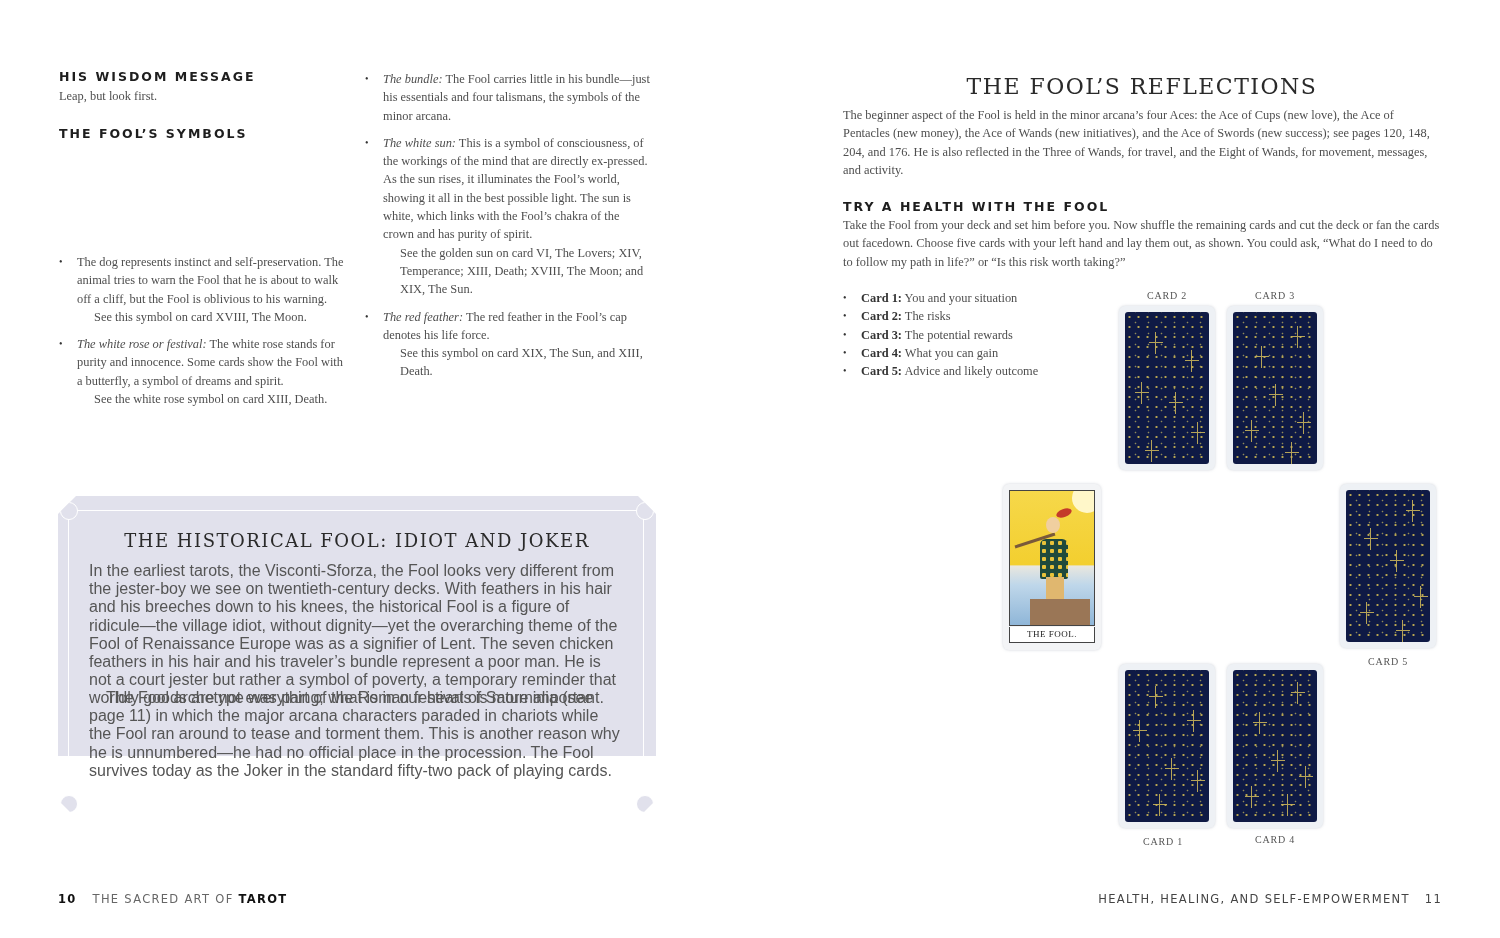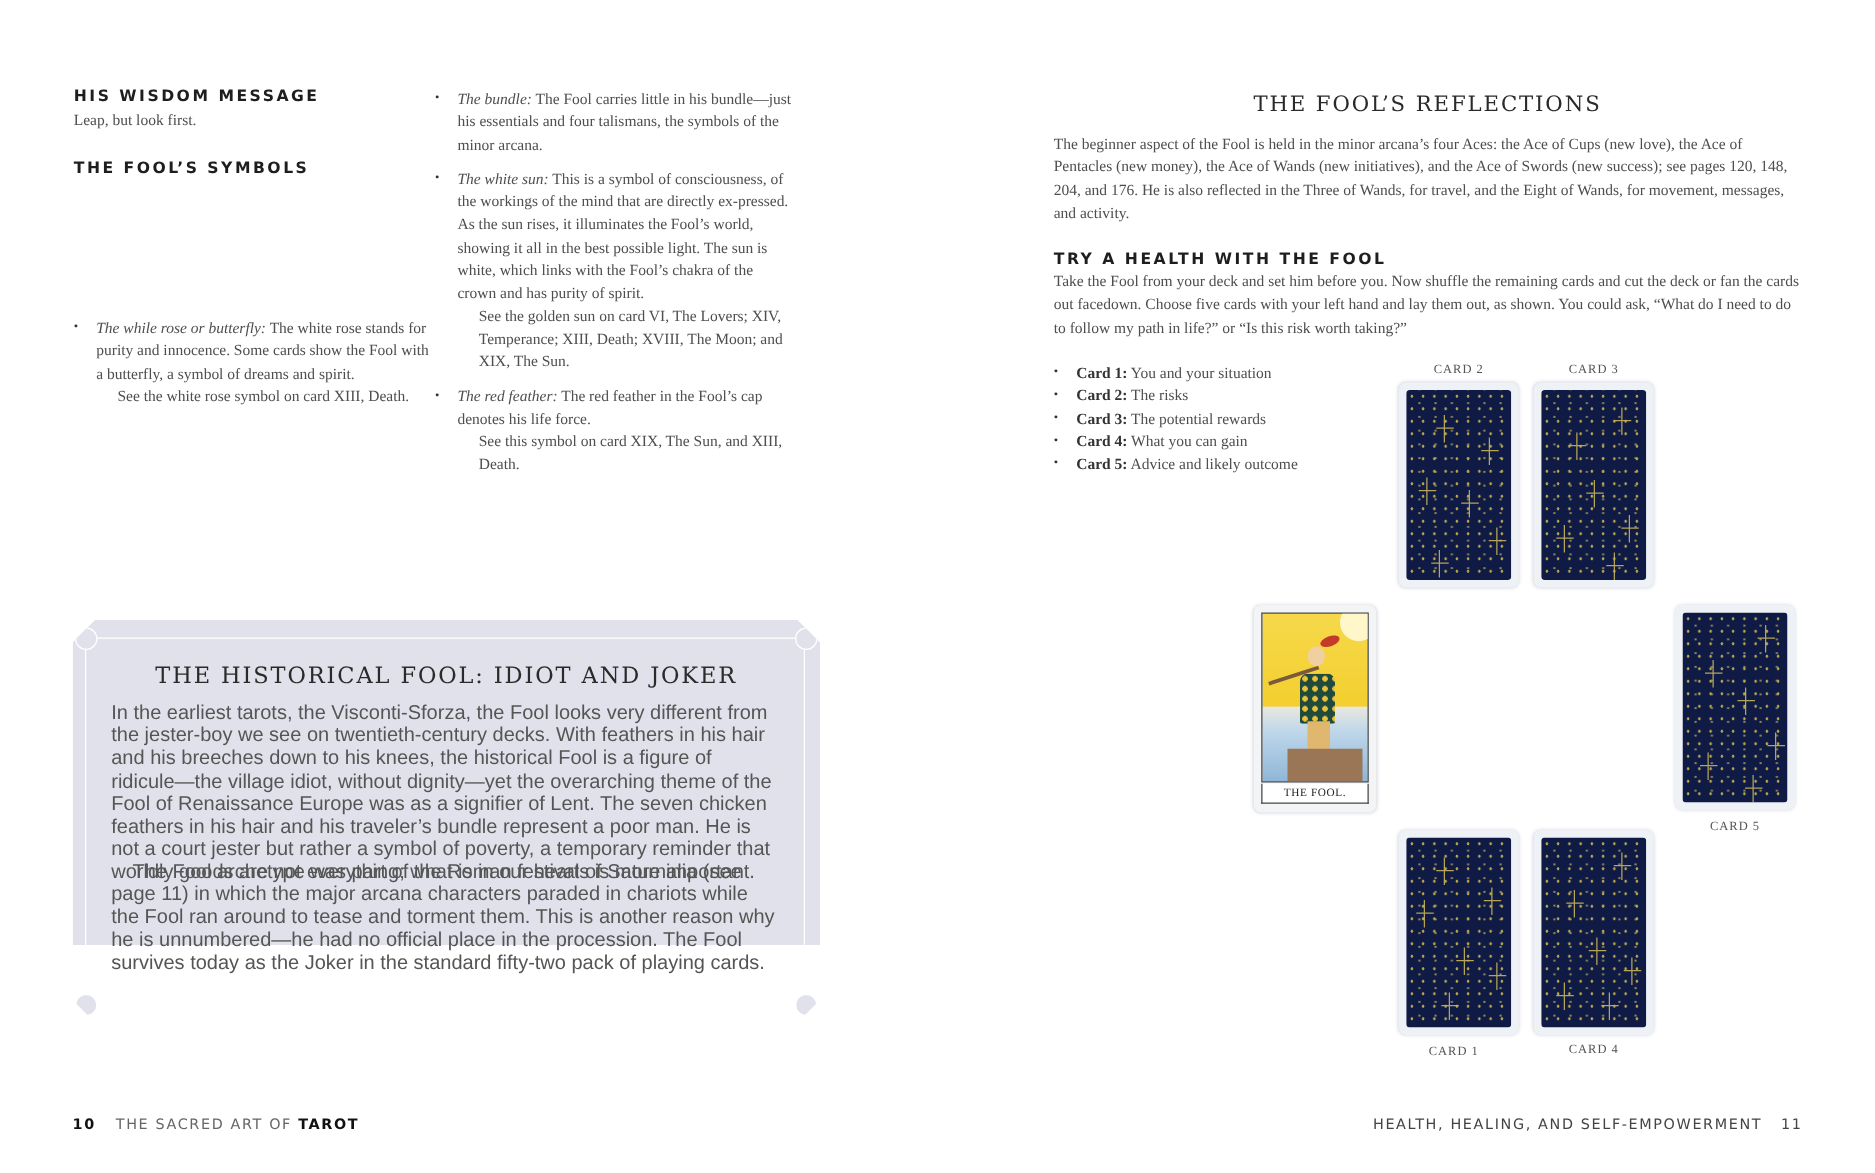--- a/index.html
+++ b/index.html
@@ -99,26 +99,30 @@
     <h3 class="kicker">HIS WISDOM MESSAGE</h3>
     <p class="body" style="margin-top:3px;">Leap, but look first.</p>
   </div>
 
   <div class="abs" style="left:59px; top:126px; width:292px;">
     <h3 class="kicker">THE FOOL’S SYMBOLS</h3>
   </div>
 
   <ul class="bul abs" style="left:59px; top:253px; width:292px;">
     <li>
-      <i>The while rose or butterfly:</i><span> The white rose stands for purity and innocence. Some cards show the Fool with a butterfly, a symbol of dreams and spirit.</span>
+      <span>The dog represents instinct and self-preservation. The animal tries to warn the Fool that he is about to walk off a cliff, but the Fool is oblivious to his warning.</span>
+      <span class="see">See this symbol on card XVIII, The Moon.</span>
+    </li>
+    <li>
+      <i>The white rose or festival:</i><span> The white rose stands for purity and innocence. Some cards show the Fool with a butterfly, a symbol of dreams and spirit.</span>
       <span class="see">See the white rose symbol on card XIII, Death.</span>
     </li>
   </ul>
 
-  <ul class="bul abs" style="left:348px; top:70px; width:285px;">
+  <ul class="bul abs" style="left:365px; top:70px; width:285px;">
     <li>
       <i>The bundle:</i><span> The Fool carries little in his bundle—just his essentials and four talismans, the symbols of the minor arcana.</span>
     </li>
     <li>
       <i>The white sun:</i><span> This is a symbol of consciousness, of the workings of the mind that are directly ex-pressed. As the sun rises, it illuminates the Fool’s world, showing it all in the best possible light. The sun is white, which links with the Fool’s chakra of the crown and has purity of spirit.</span>
       <span class="see">See the golden sun on card VI, The Lovers; XIV, Temperance; XIII, Death; XVIII, The Moon; and XIX, The Sun.</span>
     </li>
     <li>
       <i>The red feather:</i><span> The red feather in the Fool’s cap denotes his life force.</span>
       <span class="see">See this symbol on card XIX, The Sun, and XIII, Death.</span>
@@ -138,21 +142,21 @@
 
   <div class="abs footer" style="left:58px; top:892px;">
     <b>10</b>
     <span style="color:#666;margin-left:11px;">THE SACRED ART OF</span>
     <b>TAROT</b>
   </div>
 </div>
 
 <div>
 
-  <h2 class="serif-title abs" style="left:843px; top:74px; width:598px; font-size:17px;">THE FOOL’S REFLECTIONS</h2>
+  <h2 class="serif-title abs" style="left:843px; top:74px; width:598px; font-size:22px;">THE FOOL’S REFLECTIONS</h2>
   <p class="body abs" style="left:843px; top:106px; width:598px;">The beginner aspect of the Fool is held in the minor arcana’s four Aces: the Ace of Cups (new love), the Ace of Pentacles (new money), the Ace of Wands (new initiatives), and the Ace of Swords (new success); see pages 120, 148, 204, and 176. He is also reflected in the Three of Wands, for travel, and the Eight of Wands, for movement, messages, and activity.</p>
 
   <h3 class="kicker abs" style="left:843px; top:199px;">TRY A HEALTH WITH THE FOOL</h3>
   <p class="body abs" style="left:843px; top:216px; width:600px;">Take the Fool from your deck and set him before you. Now shuffle the remaining cards and cut the deck or fan the cards out facedown. Choose five cards with your left hand and lay them out, as shown. You could ask, “What do I need to do to follow my path in life?” or “Is this risk worth taking?”</p>
 
   <ul class="abs" style="left:843px; top:289px; width:240px; list-style:none; margin:0; padding:0;">
     <li style="position:relative; padding-left:18px; font-size:12.4px; line-height:18.3px; color:#4e4e4e;">
       <span style="position:absolute; left:0; font-size:10px; color:#333;">•</span>
       <b style="color:#333;">Card 1:</b><span> You and your situation</span>
     </li>

